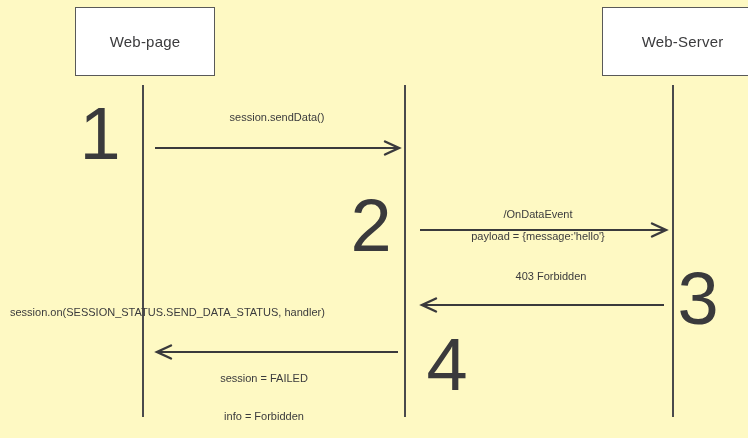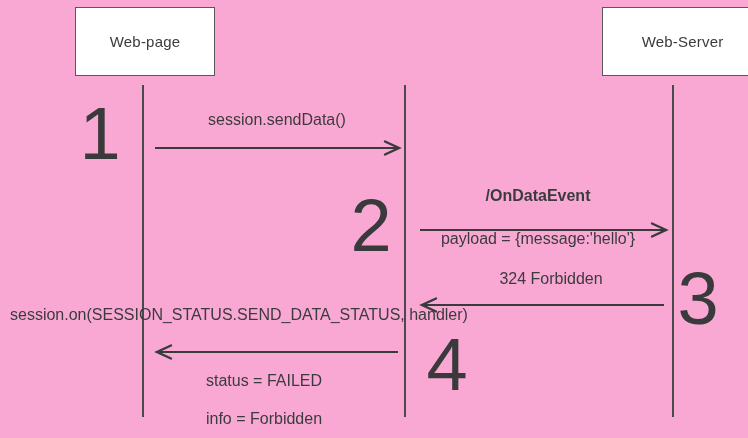--- a/index.html
+++ b/index.html
@@ -1,20 +1,20 @@
 <!DOCTYPE html>
 <html><head>
 <meta charset="utf-8">
 <style>
   html,body{margin:0;padding:0;}
   body{
     width:748px;height:438px;background:#ffffff;
     font-family:"Liberation Sans",sans-serif;color:#3b3b3d;overflow:hidden;
   }
-  .stage{position:relative;width:748px;height:438px;background:#f9a8d4;}
+  .stage{position:relative;width:748px;height:438px;background:#fef9c3;}
 
   .actor{
     position:absolute;top:7px;height:69px;box-sizing:border-box;
     border:1px solid #595959;background:#ffffff;
     display:flex;align-items:center;justify-content:center;
     font-size:15px;letter-spacing:.2px;
   }
   #actor-webpage{left:75px;width:140px;}
   #actor-wcs{left:333px;width:144px;}
   #actor-webserver{left:602px;width:161px;}
@@ -27,26 +27,26 @@
   .arrow{position:absolute;height:20px;}
   .arrow svg{display:block;}
   .arrow line{stroke:#3a3a3c;stroke-width:2;}
   .arrow polyline{stroke:#3a3a3c;stroke-width:2.4;fill:none;stroke-linecap:round;stroke-linejoin:miter;}
   #arrow-1{left:154px;top:138px;width:248px;}
   #arrow-2{left:419px;top:220px;width:250px;}
   #arrow-3{left:419px;top:295px;width:246px;}
   #arrow-4{left:154px;top:342px;width:245px;}
 
   .msg{
-    position:absolute;font-size:16px;white-space:nowrap;
+    position:absolute;font-size:11px;white-space:nowrap;
     transform:translateX(-50%);color:#3b3b3d;
   }
   .msg.align-left{transform:none;}
   #msg-1{left:277px;top:111px;}
-  #msg-2a{left:538px;top:187px;font-weight:bold;}
+  #msg-2a{left:538px;top:208px;}
   #msg-2b{left:538px;top:230px;}
   #msg-3{left:551px;top:270px;}
   #msg-4a{left:2px;top:306px;margin-left:8px;}
   #msg-4b{left:264px;top:372px;}
   #msg-4c{left:264px;top:410px;}
 
   .stepnum{
     position:absolute;font-size:74px;line-height:1;color:#3a3a3c;
     transform:translate(-50%,-50%);
   }
@@ -95,23 +95,23 @@
   <div class="arrow" id="arrow-4">
     <svg width="245" height="20" viewBox="0 0 245 20">
       <line x1="4" y1="10" x2="244" y2="10"></line>
       <polyline points="17,3.5 3,10 17,16.5"></polyline>
     </svg>
   </div>
 
   <div class="msg" id="msg-1">session.sendData()</div>
   <div class="msg" id="msg-2a">/OnDataEvent</div>
   <div class="msg" id="msg-2b">payload = {message:'hello'}</div>
-  <div class="msg" id="msg-3">324 Forbidden</div>
+  <div class="msg" id="msg-3">403 Forbidden</div>
   <div class="msg align-left" id="msg-4a">session.on(SESSION_STATUS.SEND_DATA_STATUS, handler)</div>
-  <div class="msg" id="msg-4b">status = FAILED</div>
+  <div class="msg" id="msg-4b">session = FAILED</div>
   <div class="msg" id="msg-4c">info = Forbidden</div>
 
   <div class="stepnum" id="num-1">1</div>
   <div class="stepnum" id="num-2">2</div>
   <div class="stepnum" id="num-3">3</div>
   <div class="stepnum" id="num-4">4</div>
 
 </div>
 
 </body></html>

